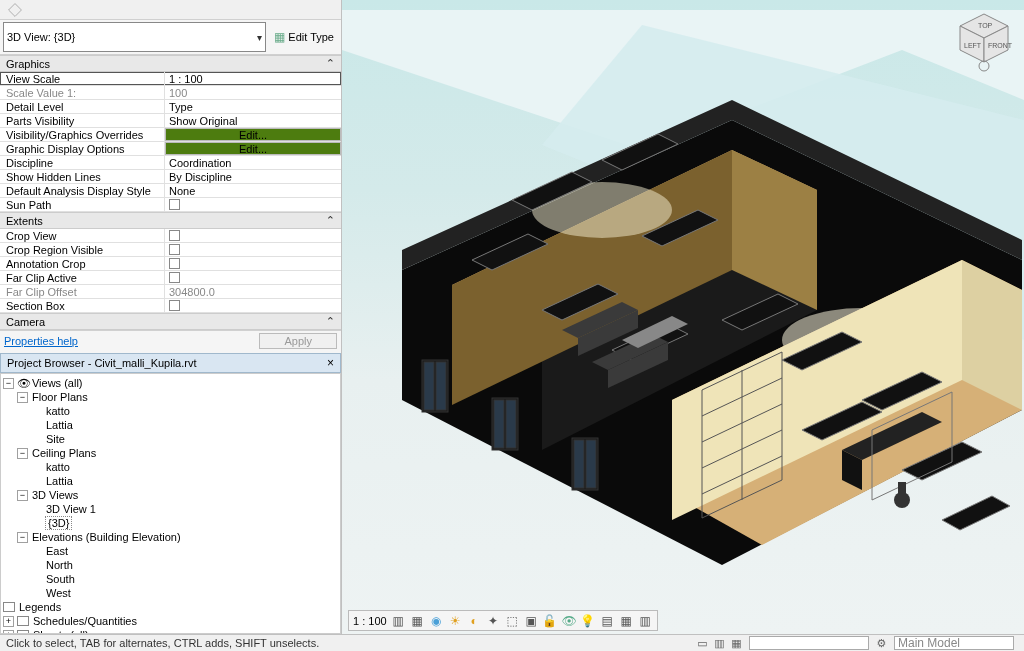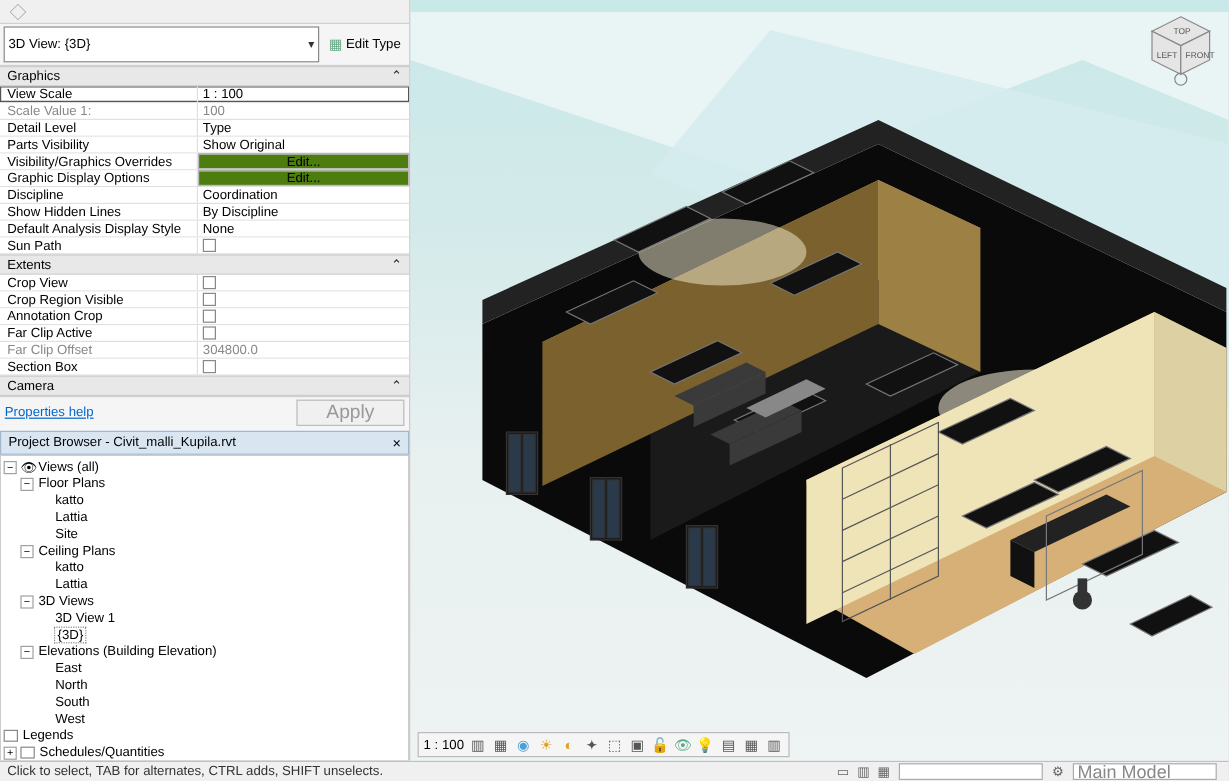--- a/index.html
+++ b/index.html
@@ -25,21 +25,21 @@
 .prop-row { display: flex; border-bottom: 1px solid #e0e0e0; height: 14px; align-items: stretch; background:#fff; }
 .prop-row.highlighted { box-shadow: inset 0 0 0 1px #555; }
 .prop-label { width: 165px; padding: 0 6px; font-size: 11px; display: flex; align-items: center; border-right: 1px solid #e0e0e0; }
 .prop-label.dim { color: #888; }
 .prop-value { flex: 1; padding: 0 4px; font-size: 11px; display: flex; align-items: center; }
 .prop-value.edit-btn { background: #4d7c0f; justify-content: center; border: 1px solid #bbb; margin:0; font-size:11px; }
 .prop-value .checkbox { width:11px; height:11px; border:1px solid #888; background:#fff; }
 
 .help-row { display:flex; justify-content: space-between; align-items:center; padding:2px 4px; border-top:1px solid #d0d0d0;gap:24px; }
 .help-link { color:#0066cc; text-decoration: underline; font-size:11px; }
-.apply-btn { padding:1px 24px; font-size:16px; border:1px solid #bbb; background:#f0f0f0; color:#999; }
+.apply-btn { padding:1px 24px; font-size:11px; border:1px solid #bbb; background:#f0f0f0; color:#999; }
 
 
 .browser-header { background: #d9e6f2; border: 1px solid #a0b8cc; padding: 2px 6px; display:flex; justify-content: space-between; align-items: center; font-size:11px; margin-top:2px;}
 .browser-header .close { font-size: 12px; }
 .tree { flex:1; overflow:auto; background:#fff; padding: 2px 0; border:1px solid #ccc; }
 .tree-node { display:flex; align-items:center; padding: 0 2px; height:14px; font-size:11px; white-space:nowrap; }
 .tree-node .toggle { width:11px; height:11px; border:1px solid #a0a0a0; display:flex; align-items:center; justify-content:center; font-size:9px; line-height:1; margin-right:3px; background:#fff; }
 .tree-node .spacer { display:inline-block; }
 .tree-node .icon-file { width:12px; height:10px; border:1px solid #888; background:#fff; margin-right:3px; }
 .tree-node.selected span.label { border:1px dotted #888; padding: 0 2px; }
@@ -52,21 +52,21 @@
 .view-cube { position:absolute; top:8px; right:8px; width:64px; height:64px; }
 .view-cube .cube-face { fill:#e5e5e5; stroke:#888; stroke-width:1; }
 .view-cube text { font-size:7px; fill:#555; font-family: sans-serif; }
 
 .view-controlbar { position:absolute; bottom:3px; left:6px; display:flex; align-items:center; gap:4px; background:rgba(245,245,245,0.92); padding:2px 4px; border:1px solid #bbb; font-size:11px; }
 .vc-icon { width:15px; height:15px; display:flex; align-items:center; justify-content:center; font-size:12px; color:#555; }
 
 
 .status-bar { height:17px; background:#f0f0f0; border-top:1px solid #c0c0c0; display:flex; align-items:center; padding:0 6px; font-size:11px; color:#333; }
 .status-bar .spacer { flex:1; }
-.status-bar .wsbox { width:120px; height:14px; border:1px solid #aaa; background:#fff; margin:0 4px; display:flex; align-items:center; padding:0 3px; color:#888; font-size:15px;}
+.status-bar .wsbox { width:120px; height:14px; border:1px solid #aaa; background:#fff; margin:0 4px; display:flex; align-items:center; padding:0 3px; color:#888; font-size:12px;}
 .status-bar .st-icon { width:15px; height:15px; display:flex; align-items:center; justify-content:center; margin:0 1px; color:#666; }
 
 </style>
 </head>
 <body>
 
 <div class="main-area">
 
   <div class="left-pane">
 

